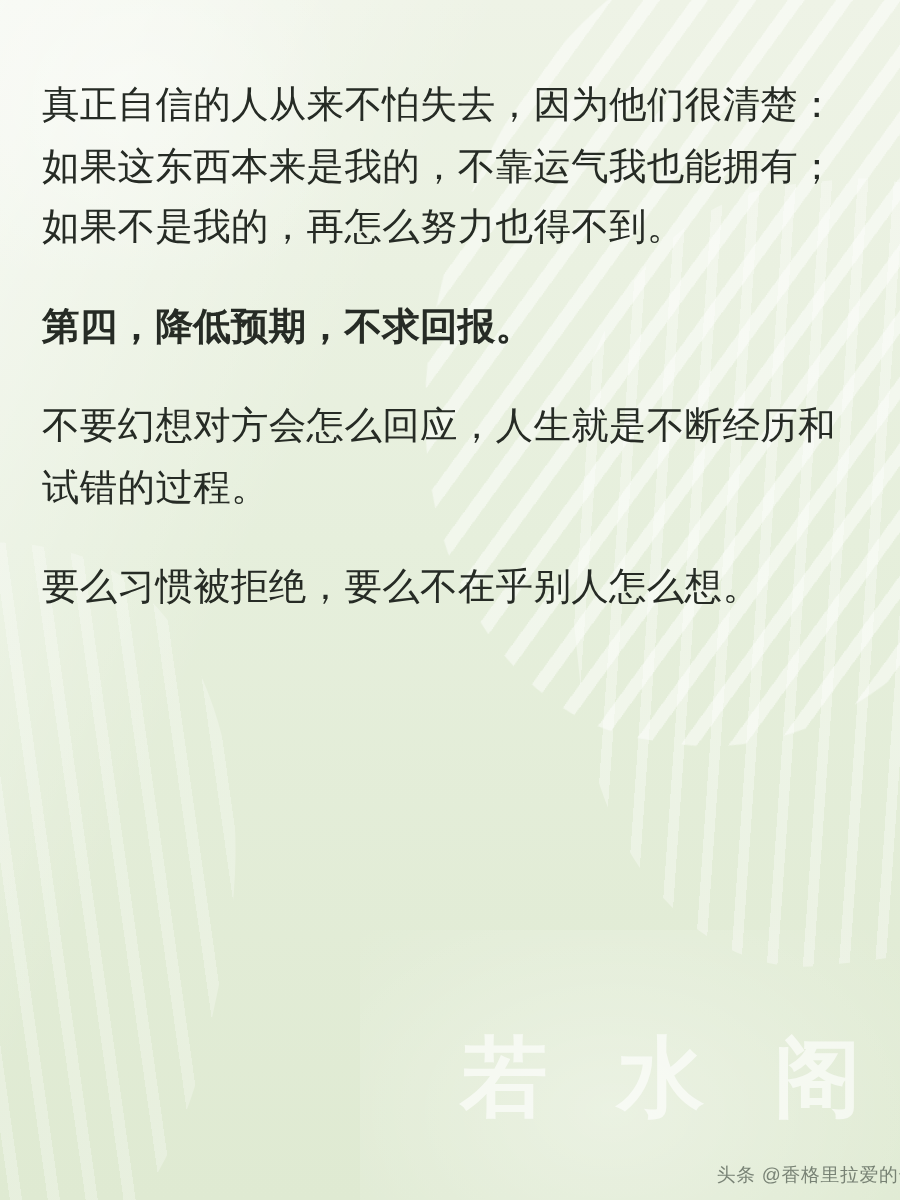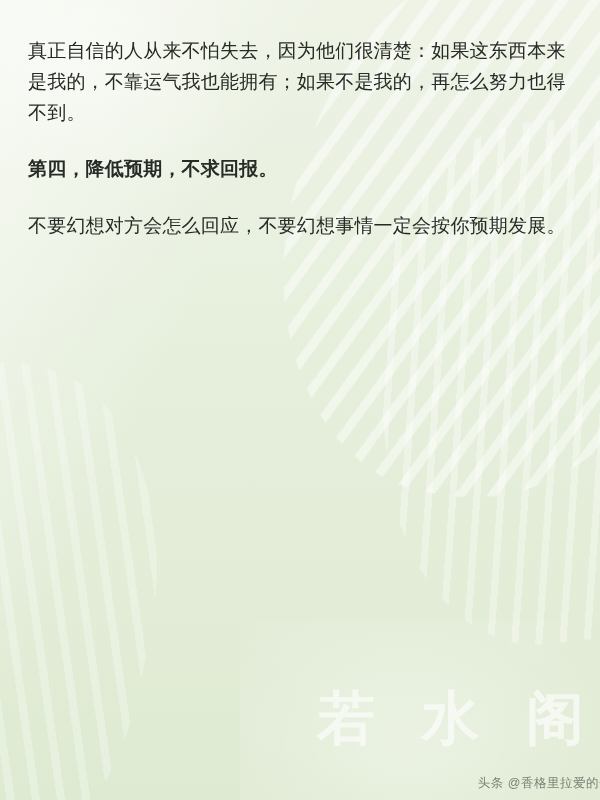--- a/index.html
+++ b/index.html
@@ -86,43 +86,43 @@
     top: -80px;
     left: -80px;
     width: 300px;
     height: 260px;
     background: radial-gradient(ellipse at 55% 55%, rgba(255,255,255,0.4), rgba(255,255,255,0) 72%);
   }
 
   
   .watermark {
     position: absolute;
-    right: 0;
+    right: 10px;
     bottom: 42px;
     font-size: 58px;
     letter-spacing: 16px;
     color: rgba(255,255,255,0.62);
     font-weight: 700;
     font-family: "Liberation Serif", serif;
     pointer-events: none;
     user-select: none;
     margin-top: 28px;
   }
 
   
   .content {
     position: relative;
     z-index: 3;
     padding: 34px 30px 0 28px;
     box-sizing: border-box;
   }
 
   p.para {
-    margin: 2px 0 26px 0;
-    font-size: 19px;
+    margin: 16px 0 26px 0;
+    font-size: 25px;
     line-height: 1.62;
     color: #262b25;
     letter-spacing: 0.2px;
     font-family: "Liberation Sans", sans-serif;
   }
   p.para.bold {
     font-weight: 700;
   }
   p.para.tight {
     margin-bottom: 4px;
@@ -155,20 +155,21 @@
   <div class="leaf frond-right"></div>
   <div class="leaf frond-right2"></div>
   <div class="leaf frond-left"></div>
   <div class="leaf blob-bottom"></div>
 
   <div class="watermark">若 水 阁</div>
 
   <div class="content">
     <p class="para">真正自信的人从来不怕失去，因为他们很清楚：如果这东西本来是我的，不靠运气我也能拥有；如果不是我的，再怎么努力也得不到。</p>
     <p class="para bold">第四，降低预期，不求回报。</p>
-    <p class="para">不要幻想对方会怎么回应，不要幻想事情一定会按你预期发展。</p>
+    <p class="para">不要幻想对方会怎么回应，人生就是不断经历和试错的过程。</p>
+    <p class="para tight">要么习惯被拒绝，要么不在乎别人怎么想。</p>
   </div>
 
   <div class="footer">
     <span class="footer-text">头条 @香格里拉爱的一</span>
   </div>
 
 </div>
 
 </body></html>

